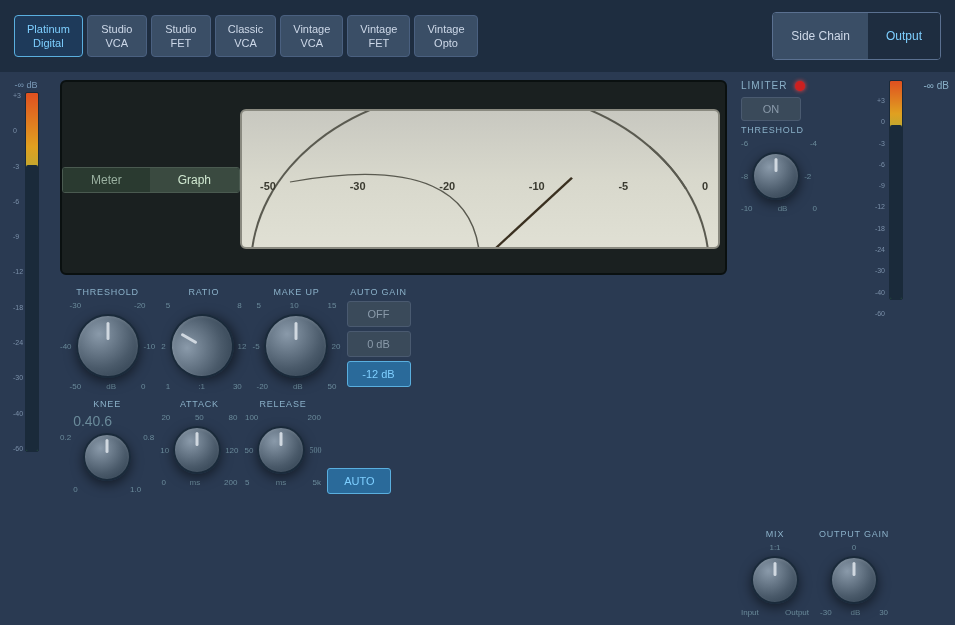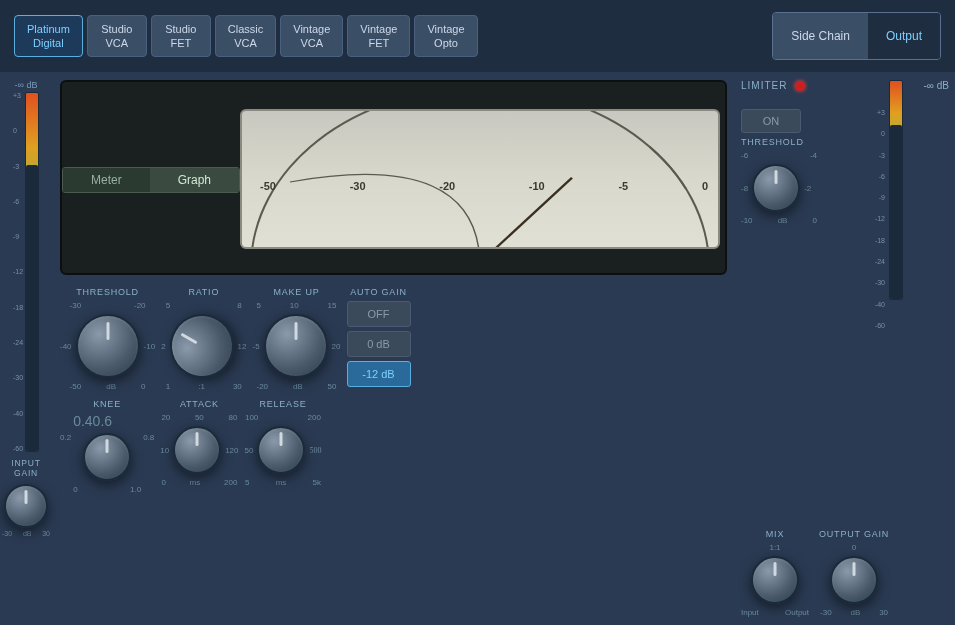--- a/index.html
+++ b/index.html
@@ -220,21 +220,21 @@
     .ag-btn.off { background: #3a4a5a; color: #8a9aaa; }
     .ag-btn.zero { background: #3a4a5a; color: #8a9aaa; }
     .ag-btn.neg12 { background: #2a6a9a; color: #7ecfff; border-color: #5aafdf; }
 
     
     .right-section {
       width: 200px;
       display: flex;
       flex-direction: column;
       padding: 8px 6px;
-      gap: 18px;
+      gap: 6px;
     }
 
     
     .limiter-row {
       display: flex;
       align-items: center;
       gap: 8px;
     }
     .limiter-label {
       color: #8ab0c8;
@@ -344,31 +344,20 @@
         <span style="color:#7a8fa8; font-size:7px;">-18</span>
         <span style="color:#7a8fa8; font-size:7px;">-24</span>
         <span style="color:#7a8fa8; font-size:7px;">-30</span>
         <span style="color:#7a8fa8; font-size:7px;">-40</span>
         <span style="color:#7a8fa8; font-size:7px;">-60</span>
       </div>
       <div class="vu-bar">
         <div class="vu-bar-cover" style="height:80%;"></div>
       </div>
     </div>
-    <div style="margin-top:6px; text-align:center;">
-      <div class="section-label" style="font-size:8.5px;">INPUT GAIN</div>
-      <div style="margin-top:6px;">
-        <div class="knob knob-small" style="width:44px;height:44px;margin:0 auto;"></div>
-      </div>
-      <div style="display:flex; justify-content:space-between; width:48px; margin-top:2px; color:#6a8a9a; font-size:7px;">
-        <span>-30</span>
-        <span>dB</span>
-        <span>30</span>
-      </div>
-    </div>
   </div>
 
   <div class="center-section">
 
     <div class="vu-display">
       <div class="vu-toggle-row">
         <div class="vu-toggle">Meter</div>
         <div class="vu-toggle active">Graph</div>
       </div>
       <div class="meter-face">
@@ -506,20 +495,23 @@
           <div class="knob knob-small"></div>
           <span style="color:#6a8a9a;font-size:8px;font-family:Liberation Serif, serif;">500</span>
         </div>
         <div style="display:flex; justify-content:space-between; width:76px; color:#6a8a9a; font-size:8px;">
           <span>5</span>
             <span>ms</span>
             <span>5k</span>
         </div>
       </div>
 
+      <div style="display:flex; flex-direction:column; align-items:center; justify-content:flex-end; height:100%; padding-top:30px;">
+        <div class="auto-btn">AUTO</div>
+      </div>
 
     </div>
   </div>
 
   <div class="right-section" style="width:220px;">
 
     <div class="limiter-row">
       <span class="limiter-label">LIMITER</span>
       <div class="limiter-led"></div>
       <span class="limiter-db">-∞ dB</span>

